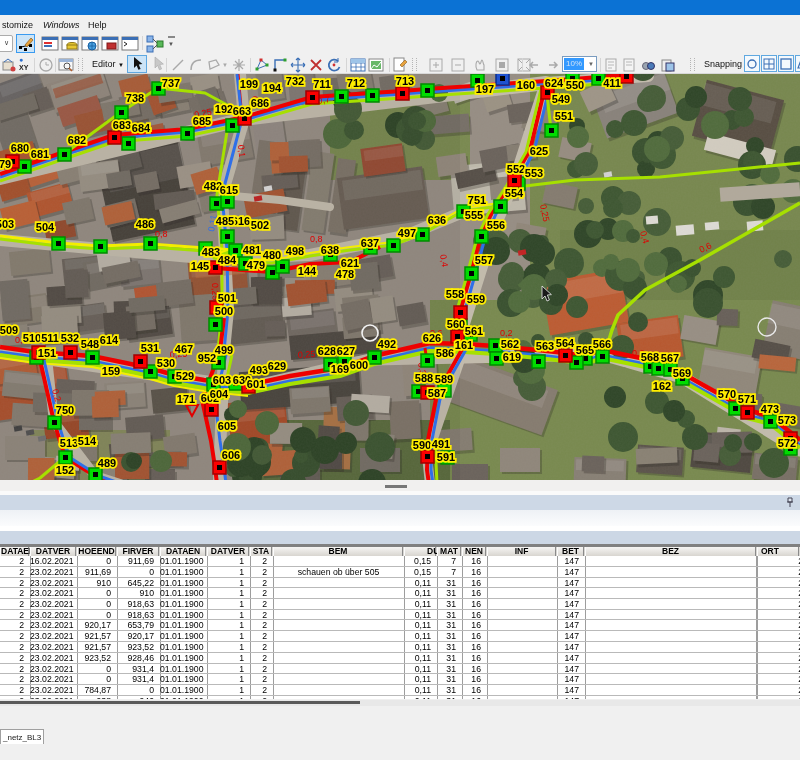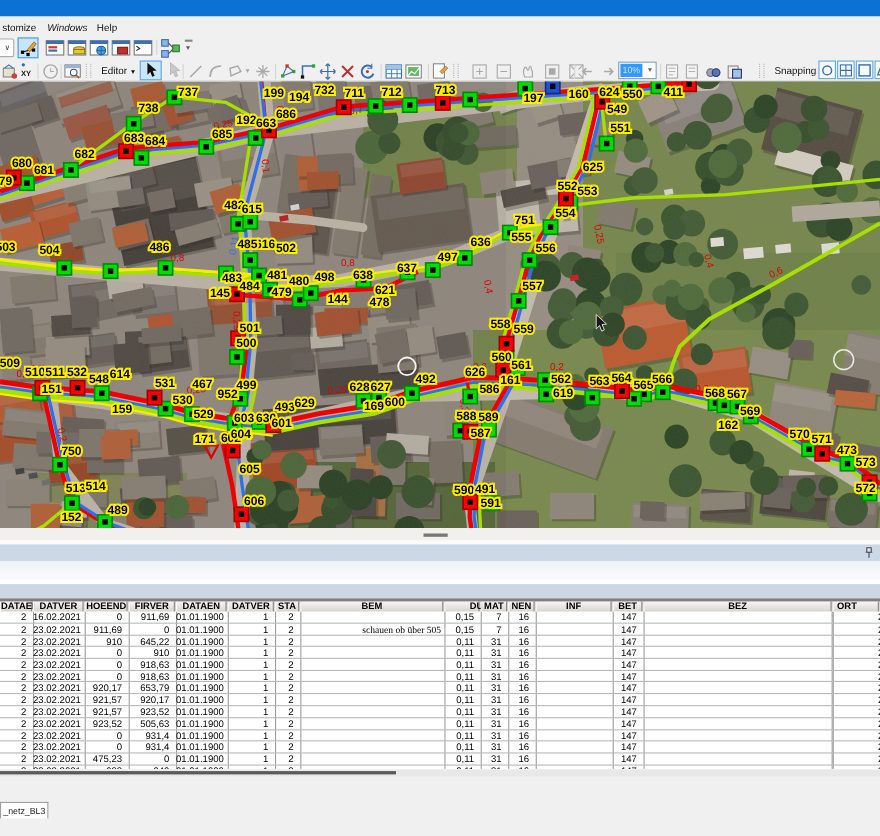--- a/index.html
+++ b/index.html
@@ -8,21 +8,21 @@
 #menubar span { position:absolute; top:5px; }
 #tb1 { left:0; top:33px; width:800px; height:22px; background:#f0f0f0; }
 #tb2 { left:0; top:55px; width:800px; height:19px; background:#f0f0f0; border-bottom:1px solid #d8d8d8; }
 #map { left:0; top:74px; width:800px; height:406px; }
 .band { left:0; width:800px; }
 .icon { position:absolute; top:2px; width:18px; height:18px; }
 .sep { position:absolute; top:3px; width:1px; height:14px; background:#d5d5d5; }
 .grip { position:absolute; top:3px; width:5px; height:13px; border-left:1px dotted #b5b5b5; border-right:1px dotted #b5b5b5; }
 #hdrrow .hc { position:absolute; top:0; height:9px; background:linear-gradient(#f6f5f3,#d8d5d0); border-right:1px solid #8a8a8a; border-left:1px solid #fcfcfc; font-size:8.5px; font-weight:bold; text-align:center; line-height:9px; color:#000; }
 #tblbody .cell { position:absolute; height:11px; font-size:8.7px; line-height:11px; text-align:right; color:#000; white-space:nowrap; }
-#tblbody .cell.l { text-align:right;font-family:Liberation Serif, serif; }
+#tblbody .cell.l { text-align:center; }
 #tblbody .vln { position:absolute; top:0; bottom:0; width:1px; background:#9d9d9d; }
 #tblbody .hln { position:absolute; left:0; width:800px; height:1px; background:#b9b9b9; }
 </style></head>
 <body style="position:relative;background:#f0f0f0;">
 <div class="abs" id="titlebar"></div>
 <div class="abs" id="menubar">
   <span style="left:2px;">stomize</span>
     <span style="left:43px;font-style:italic;">Windows</span>
     <span style="left:88px;">Help</span>
 </div>
@@ -1361,21 +1361,21 @@
 <div class="cell" style="left:250px;top:86px;width:17px;">2</div>
 <div class="cell" style="left:404px;top:86px;width:27px;">0,11</div>
 <div class="cell" style="left:437px;top:86px;width:19px;">31</div>
 <div class="cell" style="left:462px;top:86px;width:19px;">16</div>
 <div class="cell" style="left:557px;top:86px;width:22px;">147</div>
 <div class="cell" style="left:757px;top:86px;width:46px;">2</div>
 <div class="hln" style="top:107px;"></div>
 <div class="cell" style="left:0px;top:97px;width:24px;">2</div>
 <div class="cell" style="left:30px;top:97px;width:41px;">23.02.2021</div>
 <div class="cell" style="left:77px;top:97px;width:34px;">923,52</div>
-<div class="cell" style="left:117px;top:97px;width:37px;">505,63</div>
+<div class="cell" style="left:117px;top:97px;width:37px;">928,46</div>
 <div class="cell" style="left:160px;top:97px;width:41px;">01.01.1900</div>
 <div class="cell" style="left:207px;top:97px;width:37px;">1</div>
 <div class="cell" style="left:250px;top:97px;width:17px;">2</div>
 <div class="cell" style="left:404px;top:97px;width:27px;">0,11</div>
 <div class="cell" style="left:437px;top:97px;width:19px;">31</div>
 <div class="cell" style="left:462px;top:97px;width:19px;">16</div>
 <div class="cell" style="left:557px;top:97px;width:22px;">147</div>
 <div class="cell" style="left:757px;top:97px;width:46px;">2</div>
 <div class="hln" style="top:117px;"></div>
 <div class="cell" style="left:0px;top:108px;width:24px;">2</div>
@@ -1399,21 +1399,21 @@
 <div class="cell" style="left:207px;top:118px;width:37px;">1</div>
 <div class="cell" style="left:250px;top:118px;width:17px;">2</div>
 <div class="cell" style="left:404px;top:118px;width:27px;">0,11</div>
 <div class="cell" style="left:437px;top:118px;width:19px;">31</div>
 <div class="cell" style="left:462px;top:118px;width:19px;">16</div>
 <div class="cell" style="left:557px;top:118px;width:22px;">147</div>
 <div class="cell" style="left:757px;top:118px;width:46px;">2</div>
 <div class="hln" style="top:139px;"></div>
 <div class="cell" style="left:0px;top:129px;width:24px;">2</div>
 <div class="cell" style="left:30px;top:129px;width:41px;">23.02.2021</div>
-<div class="cell" style="left:77px;top:129px;width:34px;">475,23</div>
+<div class="cell" style="left:77px;top:129px;width:34px;">784,87</div>
 <div class="cell" style="left:117px;top:129px;width:37px;">0</div>
 <div class="cell" style="left:160px;top:129px;width:41px;">01.01.1900</div>
 <div class="cell" style="left:207px;top:129px;width:37px;">1</div>
 <div class="cell" style="left:250px;top:129px;width:17px;">2</div>
 <div class="cell" style="left:404px;top:129px;width:27px;">0,11</div>
 <div class="cell" style="left:437px;top:129px;width:19px;">31</div>
 <div class="cell" style="left:462px;top:129px;width:19px;">16</div>
 <div class="cell" style="left:557px;top:129px;width:22px;">147</div>
 <div class="cell" style="left:757px;top:129px;width:46px;">2</div>
 

